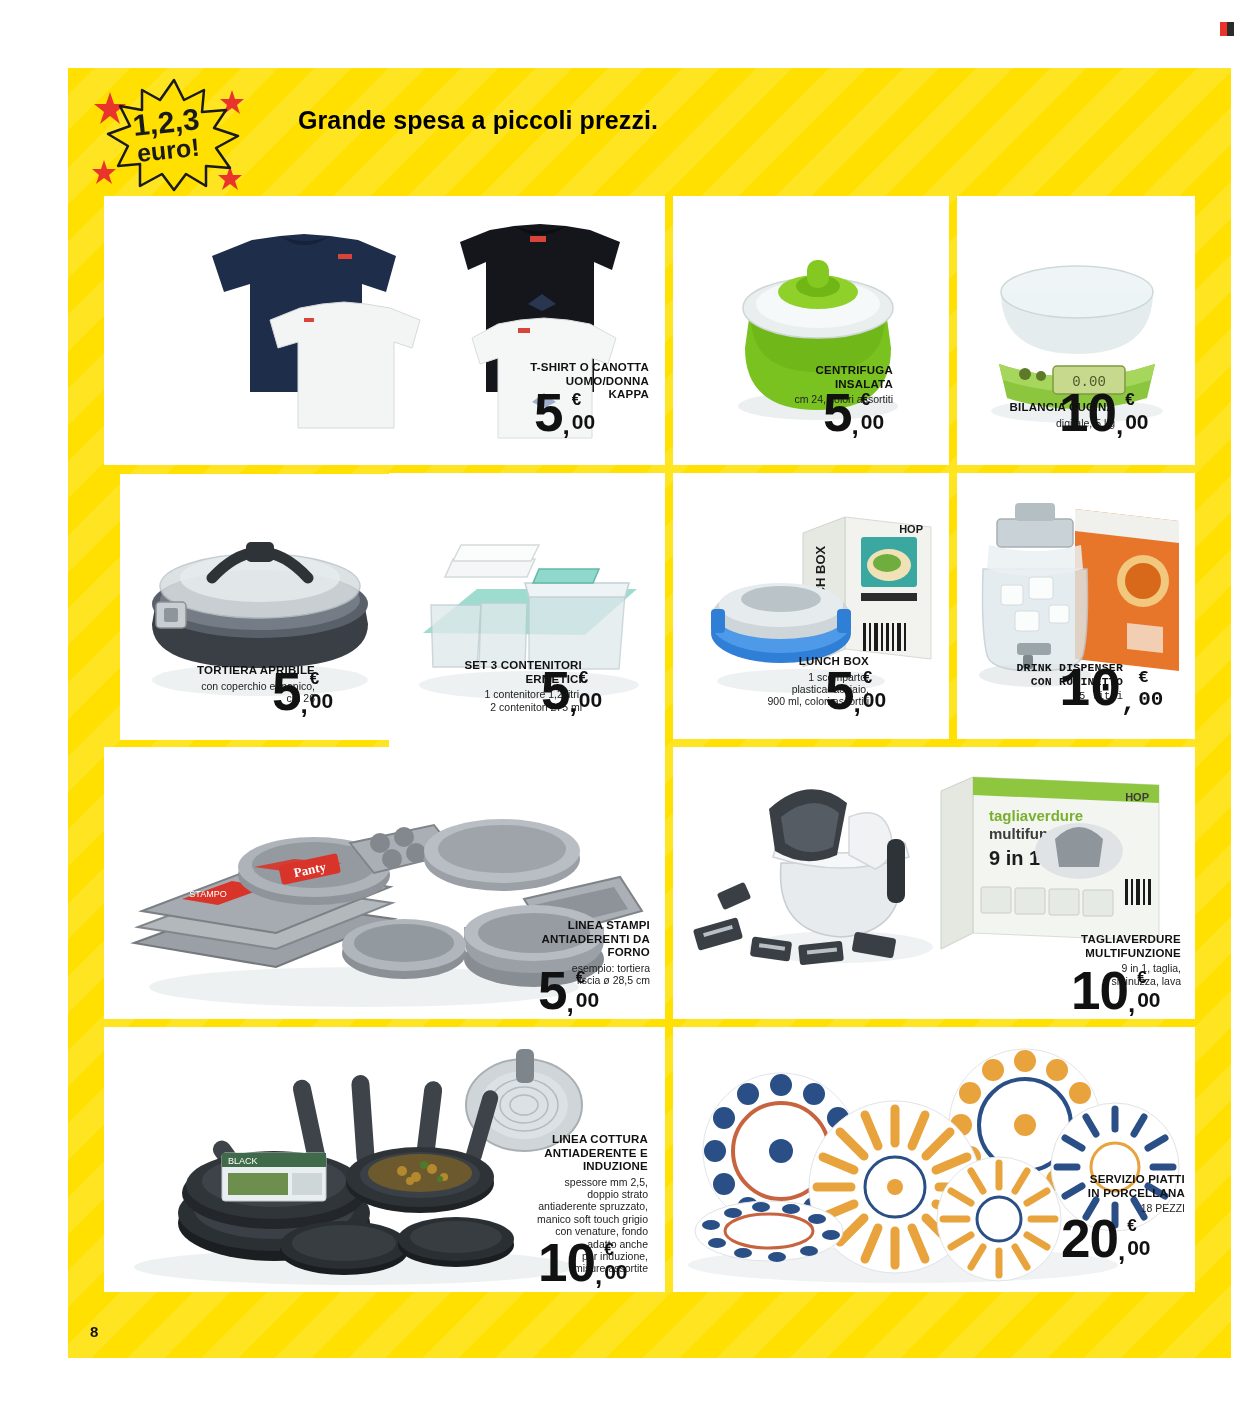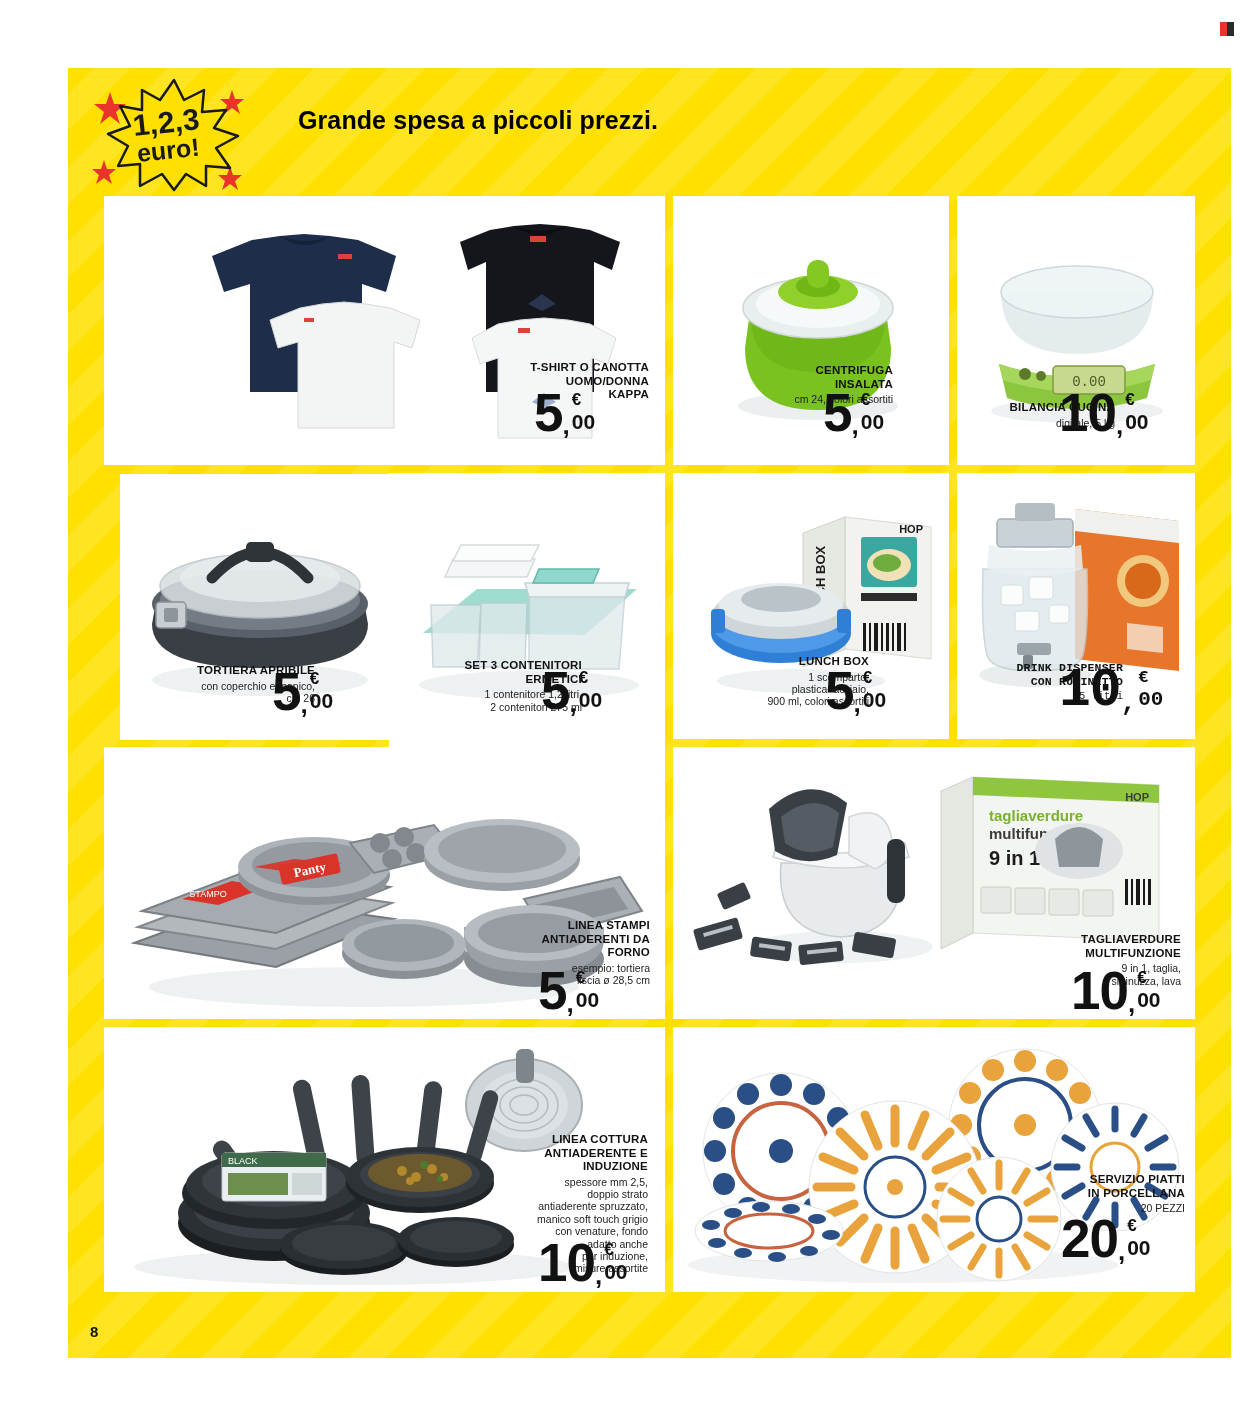--- a/index.html
+++ b/index.html
@@ -813,21 +813,21 @@
             <ellipse cx="-26" cy="22" rx="9" ry="5"></ellipse>
               <ellipse cx="-52" cy="12" rx="9" ry="5"></ellipse>
           </g>
           <ellipse rx="44" ry="17" fill="#ffffff" stroke="#c8633f" stroke-width="3"></ellipse>
         </g>
       </svg>
     </div>
     <div class="txt" style="left:326px; top:146px; width:186px;">
       <div class="name" style="white-space:pre-line;">SERVIZIO PIATTI
 IN PORCELLANA</div>
-      <div class="desc" style="white-space:pre-line;">20 PEZZI</div>
+      <div class="desc" style="white-space:pre-line;">18 PEZZI</div>
     </div>
     <div class="price" style="left:388px; top:190px;">
       <span class="whole">20</span>
       <span class="comma">,</span>
       <span class="right">
         <span class="eur">€</span>
         <span class="cents">00</span>
       </span>
     </div>
   </div>

